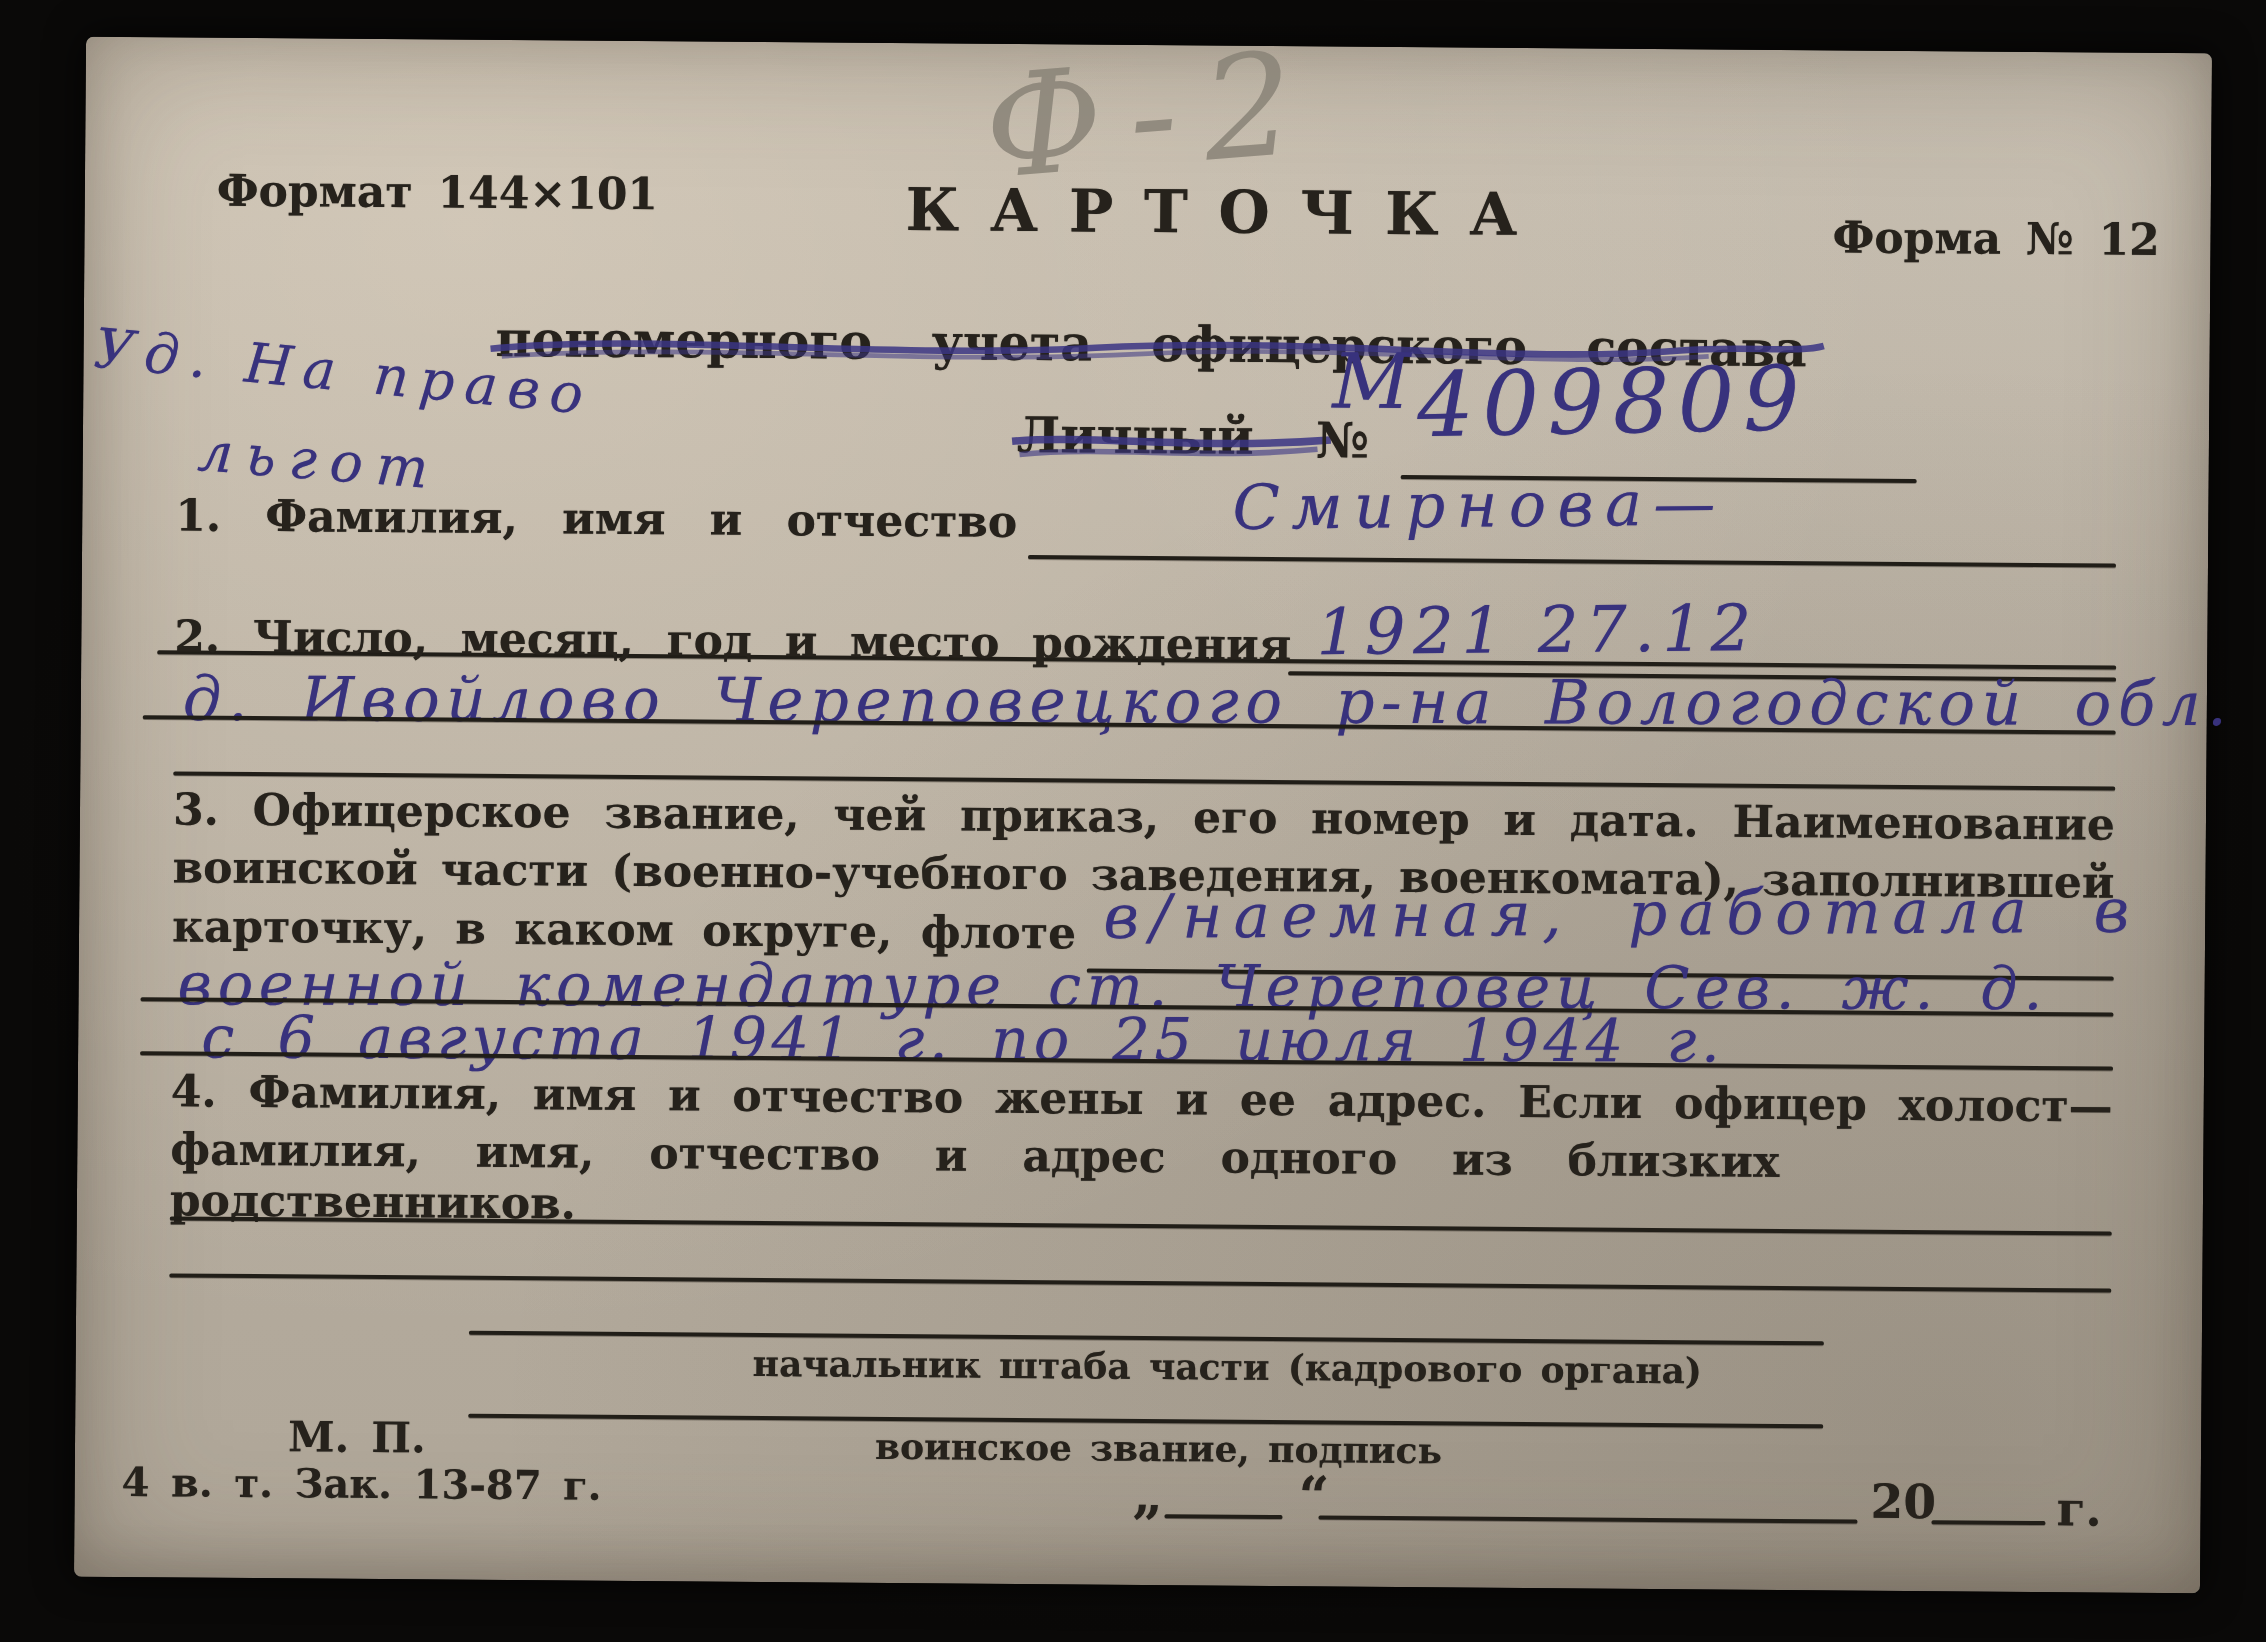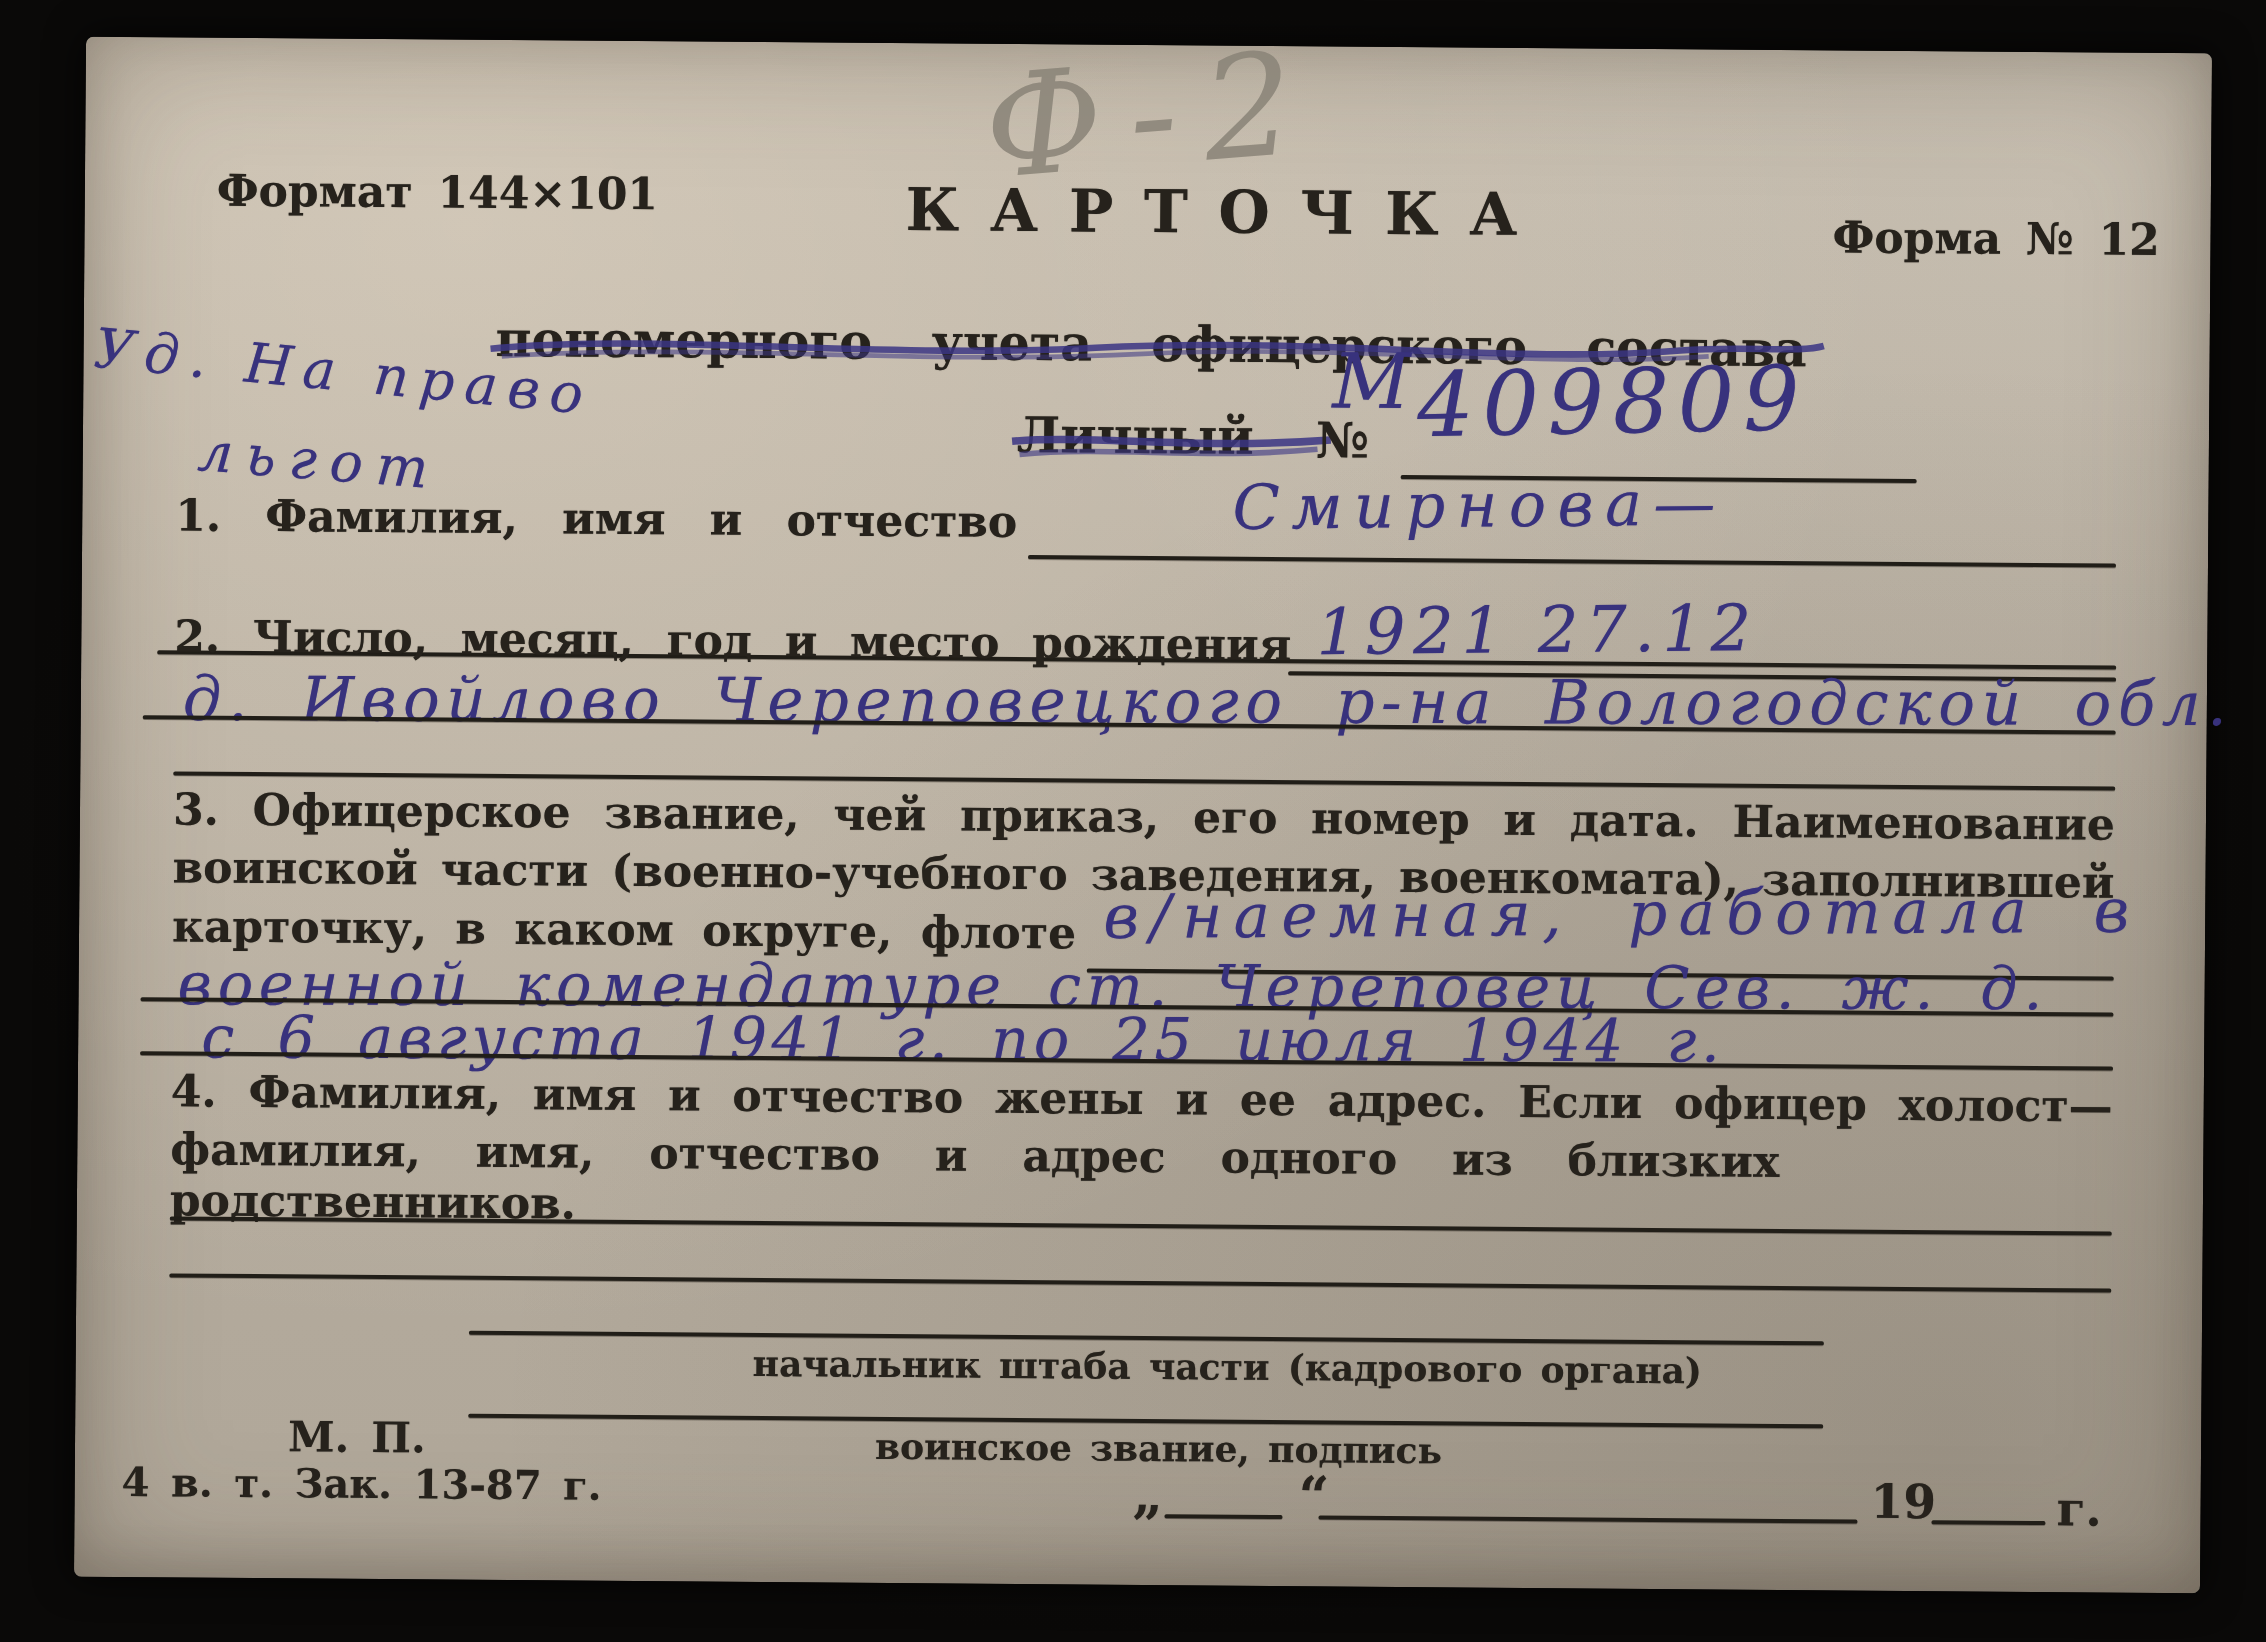--- a/index.html
+++ b/index.html
@@ -120,18 +120,18 @@
   <div class="rule" style="left:393px;top:1374px;width:1355px;"></div>
   <div class="printed" style="left:213px;top:1374px;font-size:42px;word-spacing:7.6px;">М. П.</div>
   <div class="printed" style="left:800px;top:1382px;width:558px;text-align:center;font-size:36px;word-spacing:5.7px;">воинское звание, подпись</div>
 
   <div class="printed" style="left:47px;top:1421px;font-size:40px;word-spacing:7.6px;">4 в. т. Зак. 13-87 г.</div>
 
   <div class="printed" style="left:1058px;top:1418px;font-size:53px;">„</div>
   <div class="rule" style="left:1090px;top:1469px;width:118px;"></div>
   <div class="printed" style="left:1224px;top:1418px;font-size:53px;">“</div>
   <div class="rule" style="left:1244px;top:1469px;width:539px;"></div>
-  <div class="printed" style="left:1796px;top:1423px;font-size:47px;">19</div>
+  <div class="printed" style="left:1796px;top:1423px;font-size:47px;">20</div>
   <div class="rule" style="left:1857px;top:1469px;width:114px;"></div>
   <div class="printed" style="left:1982px;top:1429px;font-size:47px;">г.</div>
 
 </div>
 
 
 </body></html>

